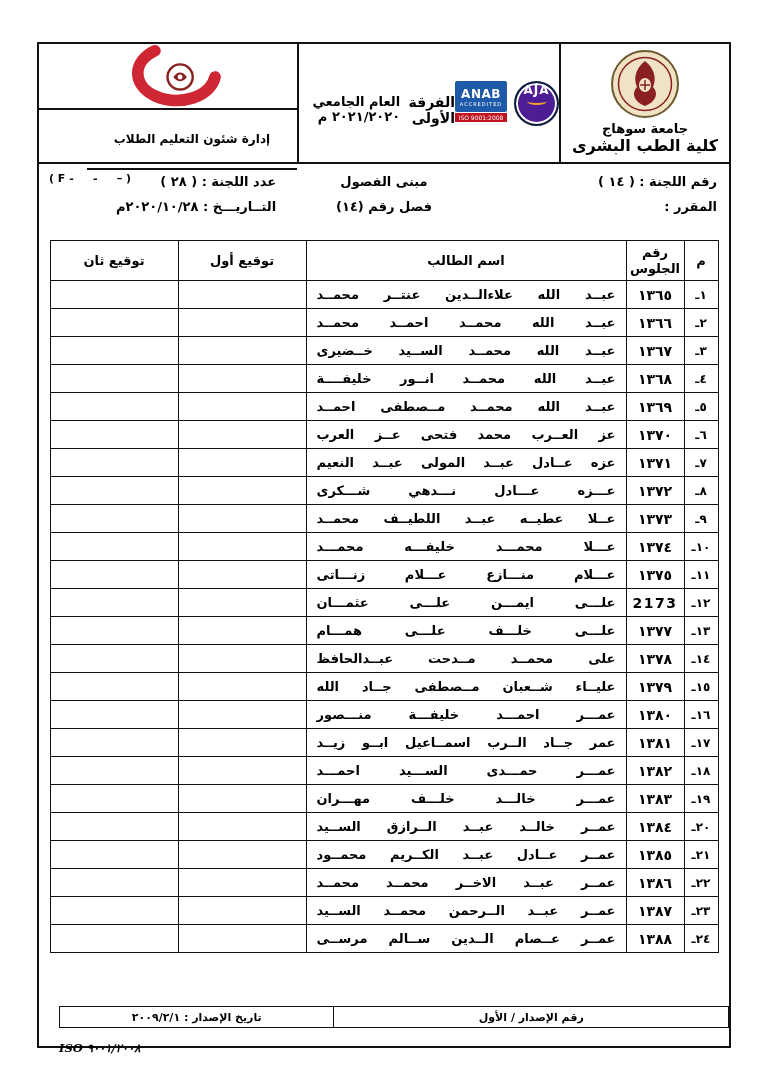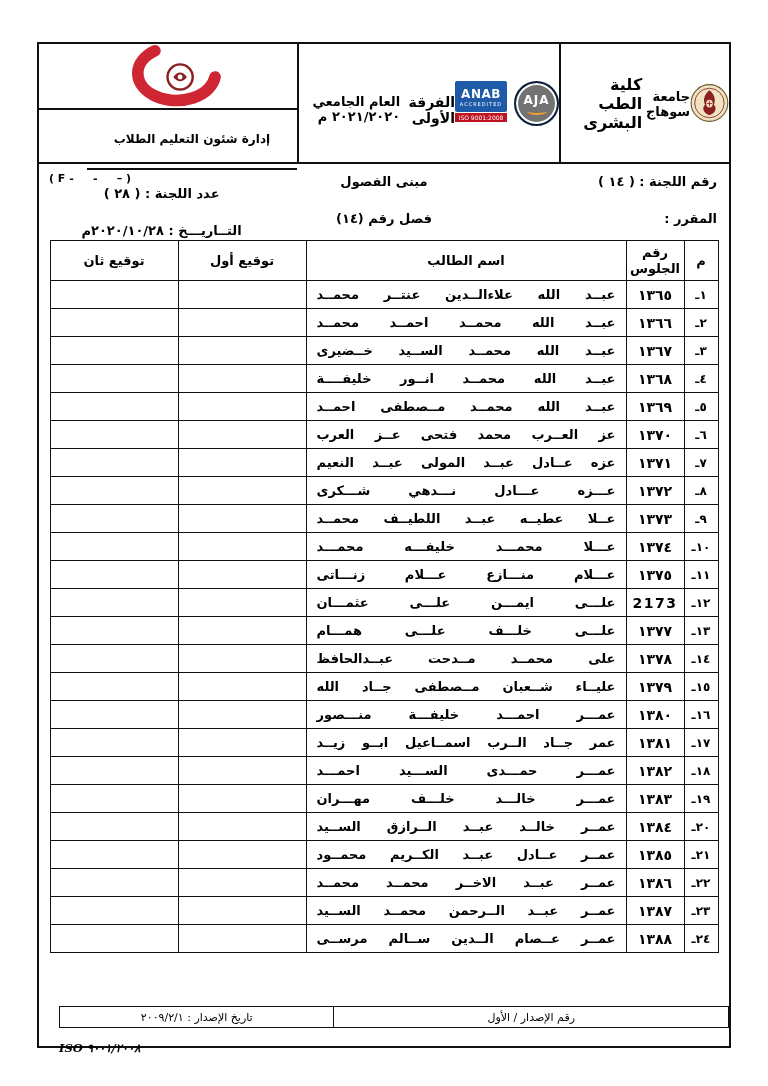--- a/index.html
+++ b/index.html
@@ -2,62 +2,62 @@
 <html lang="ar" dir="rtl"><head>
 <meta charset="utf-8">
 <style>
   * { margin:0; padding:0; box-sizing:border-box; }
   body { width:768px; height:1086px; background:#ffffff; font-family:"DejaVu Sans", sans-serif; color:#000; }
   .page { position:relative; width:768px; height:1086px; background:#ffffff; overflow:hidden; }
   .frame { position:absolute; top:42px; right:37px; width:694px; height:1006px; border:2px solid #111; direction:rtl; background:#fff; }
 
   
   .hdr { display:flex; height:120px; border-bottom:2px solid #111; }
-  .hdr-right { width:168px; display:flex; align-items:center; }
+  .hdr-right { width:168px; display:flex; flex-direction:column; align-items:center; padding-top:5px; }
   .uni { font-size:13px; font-weight:bold; margin-top:2px; }
   .fac { font-size:16px; font-weight:bold; }
   .hdr-center { width:264px; border-left:2px solid #111; border-right:2px solid #111; display:flex; align-items:center; padding-top:8px; }
   .logos { display:flex; direction:ltr; align-items:flex-start; gap:7px; height:52px; }
   .anab { width:52px; }
   .anab-box { background:#1e5aa8; color:#fff; font-weight:bold; font-size:12px; text-align:center; padding:6px 0 2px; border-radius:2px; letter-spacing:.5px; }
   .anab-accr { display:block; font-size:5px; letter-spacing:1px; font-weight:normal; padding-bottom:3px; }
   .anab-band { background:#c1121f; color:#fff; font-size:6px; text-align:center; padding:1px 0; margin-top:1px; white-space:nowrap; overflow:hidden; }
-  .aja { width:45px; height:45px; border-radius:50%; background:#737373; display:flex; flex-direction:column; align-items:center; justify-content:center; border:2px solid #0d1f3e; box-shadow:inset 0 0 0 2px #fff; }
+  .aja { width:45px; height:45px; border-radius:50%; background:#4c1d95; display:flex; flex-direction:column; align-items:center; border:2px solid #0d1f3e; box-shadow:inset 0 0 0 2px #fff; }
   .aja-txt { color:#fff; font-size:12px; font-weight:bold; letter-spacing:1px; }
   .aja-arc { width:20px; height:7px; border-bottom:2px solid #f0a030; border-radius:50%; margin-top:1px; }
   .grade { font-size:14px; font-weight:bold; margin-top:5px; }
   .year { font-size:13px; font-weight:bold; margin-top:4px; }
   .hdr-left { flex:1; display:flex; flex-direction:column; }
   .logo-area { flex:1; display:flex; align-items:center; justify-content:center; border-bottom:2px solid #111; }
   .dept { border-bottom:2px solid #111; text-align:center; font-size:12px; font-weight:bold; padding:22px 0;margin-left:48px; }
   .fcode { font-size:11px; font-weight:bold; padding:2px 10px; direction:ltr; text-align:left; }
 
   
   .info { height:70px; padding:10px 8px 0; }
   .info-row { display:flex; margin-bottom:10px; }
   .info-row > div { font-size:13px; font-weight:bold; }
   .i-right { width:34%; padding-right:4px; }
   .i-center { width:32%; text-align:center; }
-  .i-left { width:34%; text-align:center;margin-top:12px; }
+  .i-left { width:34%; text-align:right; }
 
   
   table.roster { border-collapse:collapse; width:668px; margin:6px auto 0; table-layout:fixed; direction:rtl; }
   .w-idx { width:34px; } .w-seat { width:58px; } .w-name { width:320px; } .w-sign { width:128px; }
   .roster th, .roster td { border:1.5px solid #111; overflow:hidden; }
   .roster thead th { height:40px; font-size:13px; font-weight:bold; white-space:pre-line; line-height:1.2; text-align:center; }
   .roster tbody td { height:28px; font-weight:bold; }
   td.c-idx { font-size:12px; text-align:center; }
   td.c-seat { font-size:14px; text-align:center; letter-spacing:1.5px; }
   td.c-name { font-size:13px; padding:0 10px; text-align:justify; text-align-last:justify; }
   td.c-sign { background:#fff; }
 
   
   .ftr { position:absolute; bottom:0; left:0; right:0; }
   .ftr-cells { display:flex; height:22px; border-top:1.5px solid #111; margin-inline-end:20px; }
-  .ftr-cell { border:1.5px solid #111; border-top:none; display:flex; align-items:center; justify-content:center; font-size:11px; font-weight:normal; }
+  .ftr-cell { border:1.5px solid #111; border-top:none; display:flex; align-items:center; justify-content:center; font-size:11px; font-weight:bold; }
   .ftr-cell:nth-child(1) { flex:1.18; }
   .ftr-cell:nth-child(2) { flex:0.82; border-inline-start:none; }
   .iso-line { height:18px; position:relative; }
   .iso-line span { position:absolute; left:20px; top:13px; direction:ltr; font-family:"DejaVu Serif", serif; font-style:italic; font-weight:bold; font-size:11.5px; }
 </style>
 </head>
 <body>
 
 <div class="page">
   <div class="frame">

